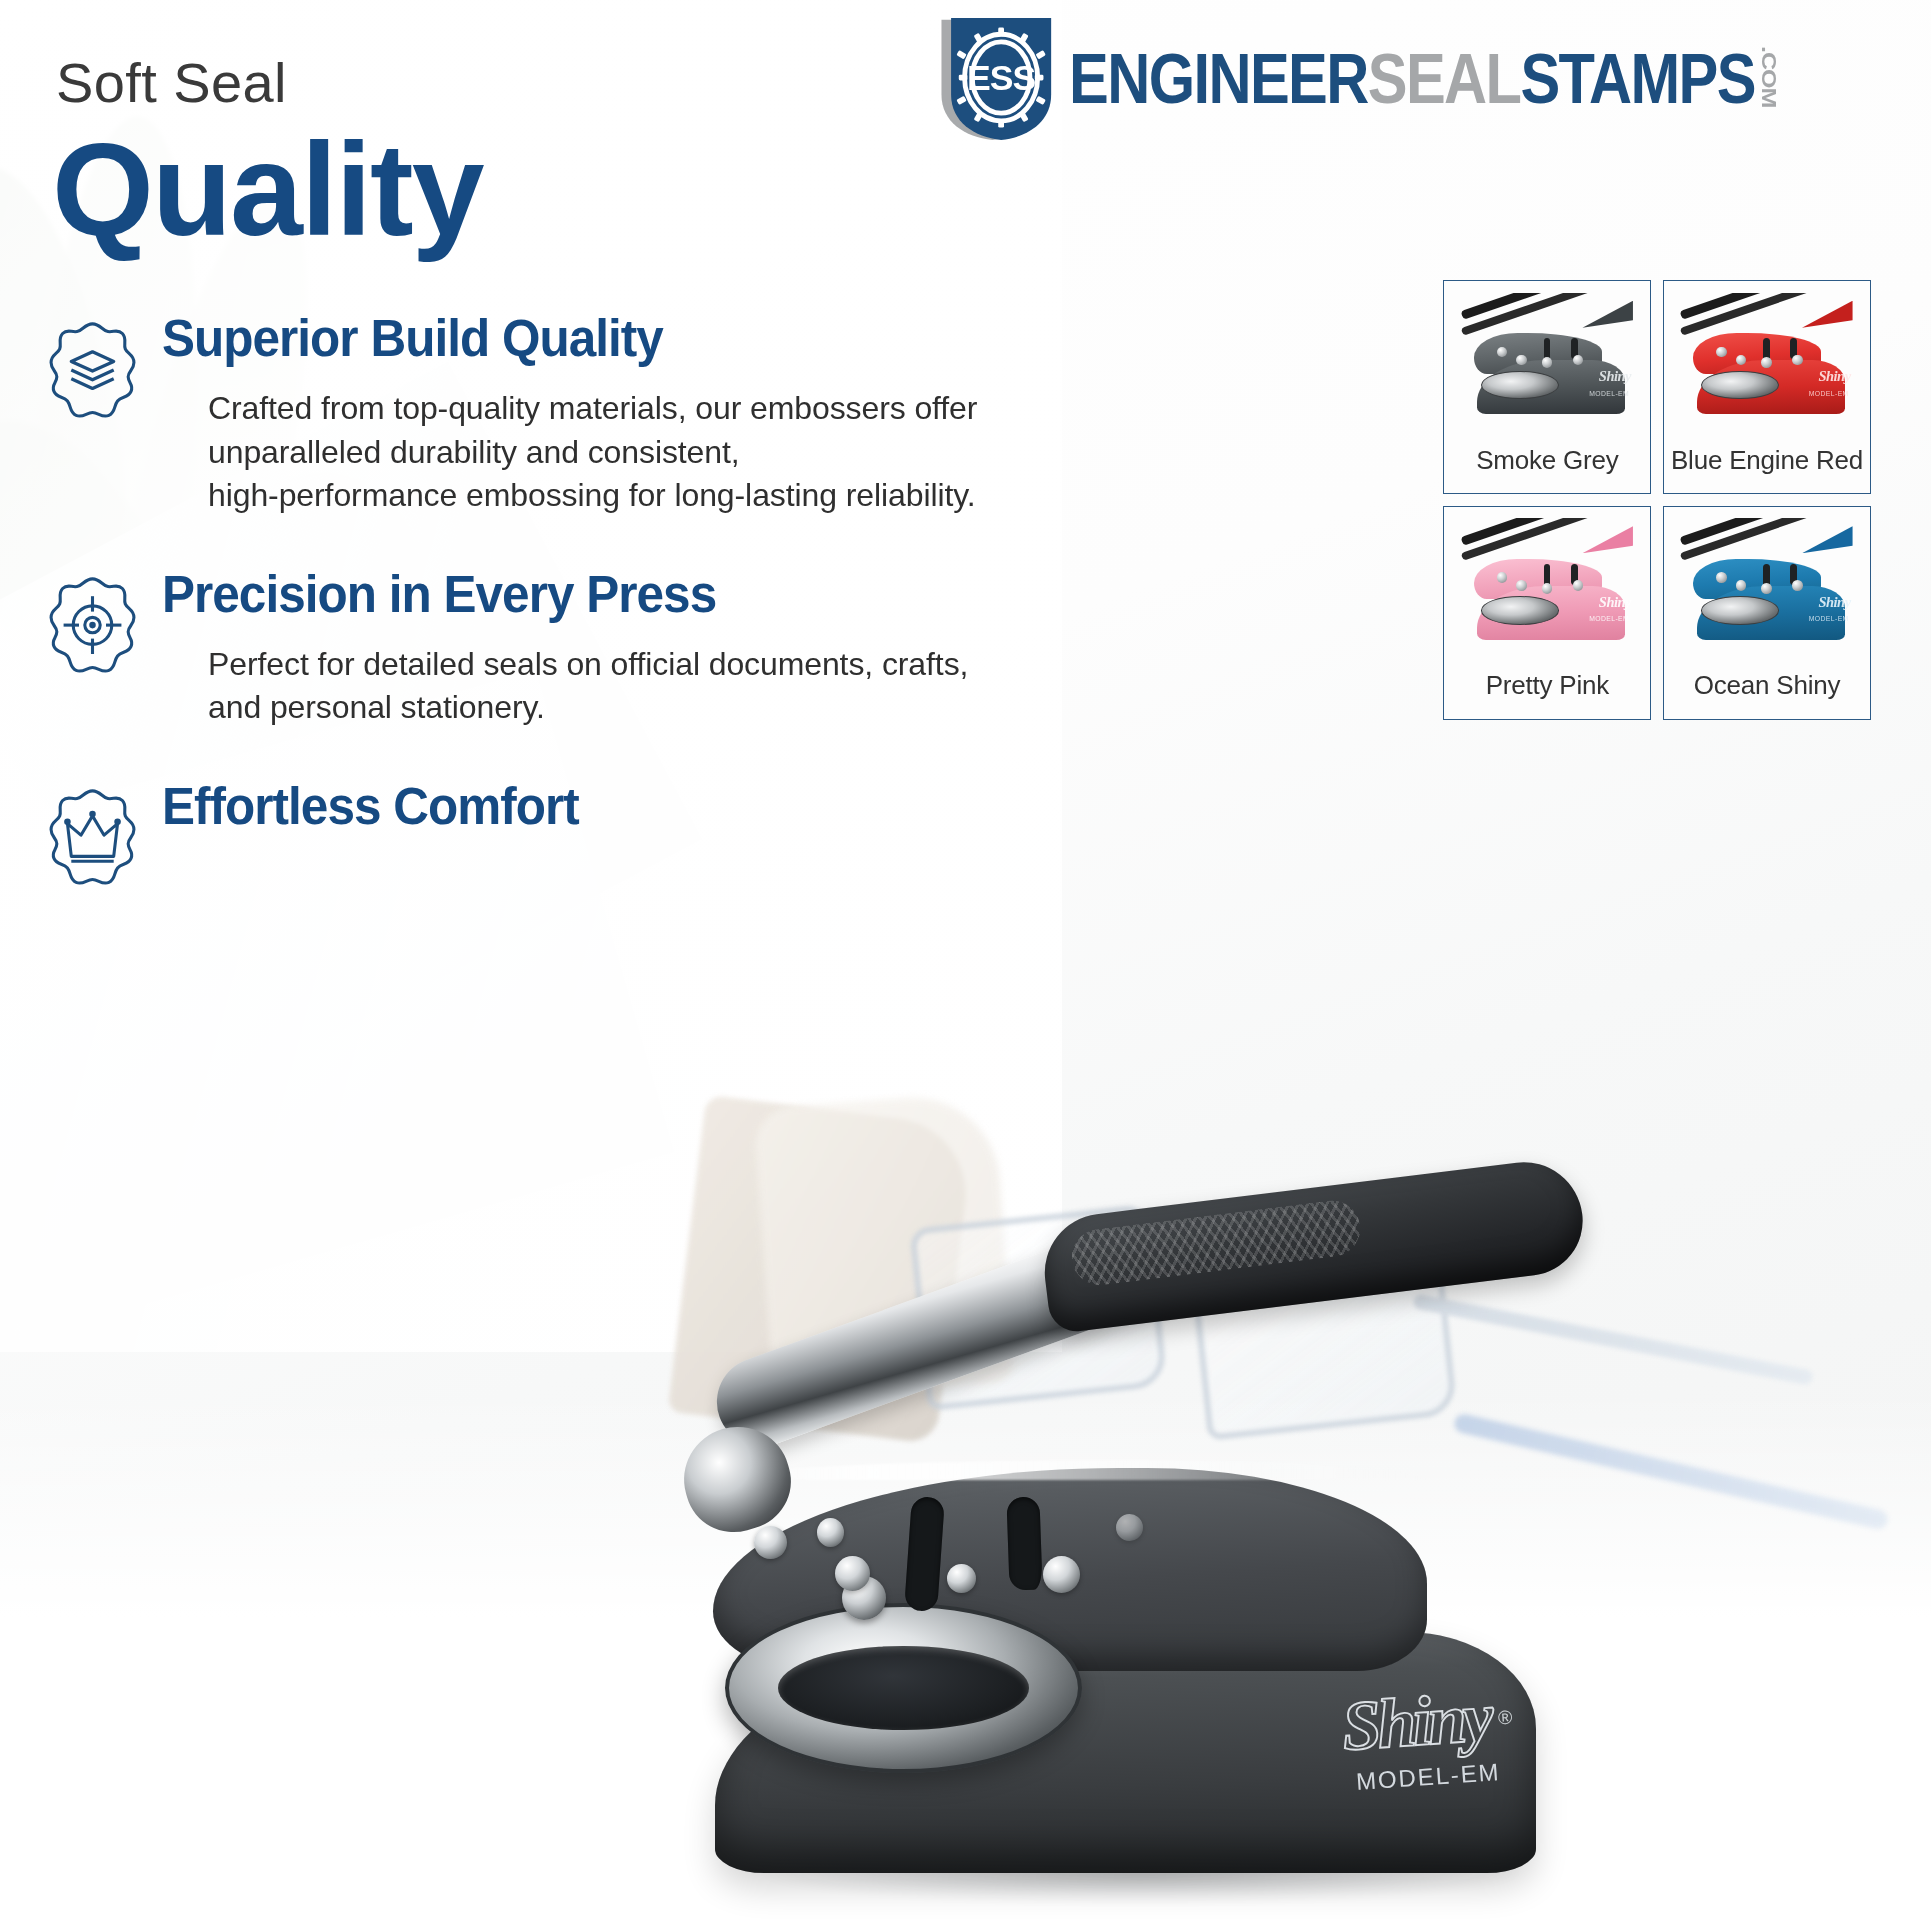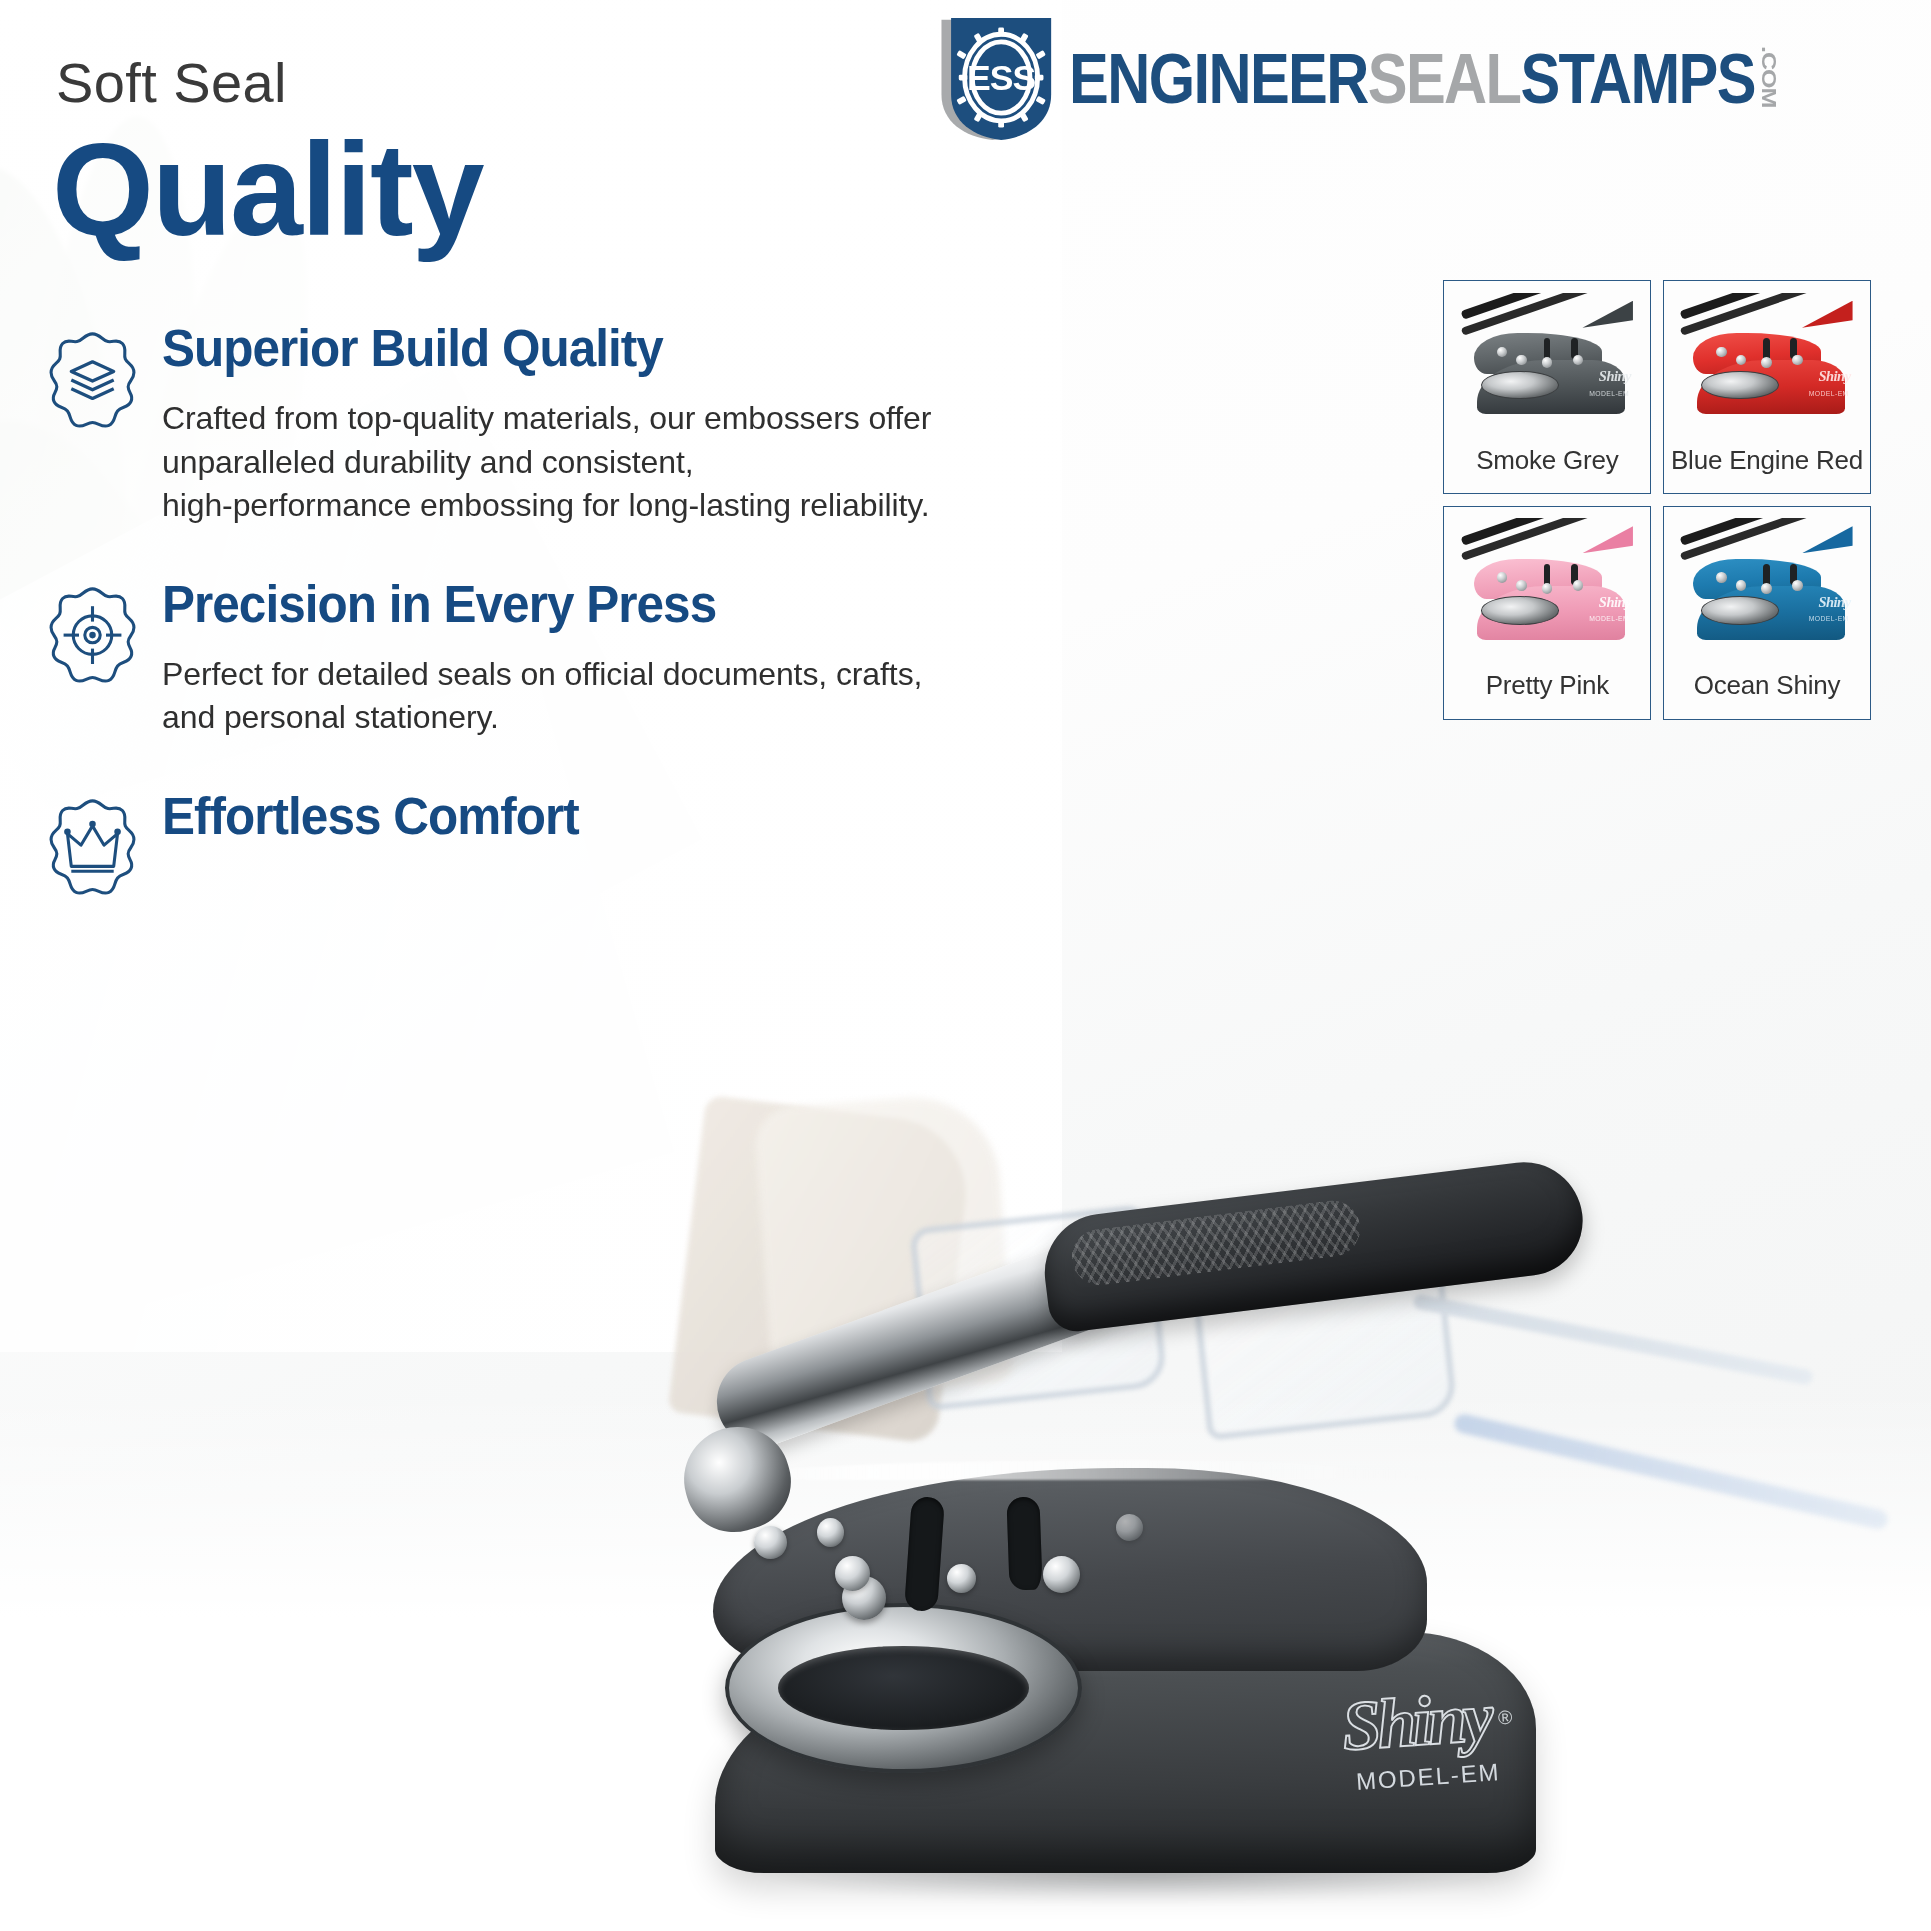--- a/index.html
+++ b/index.html
@@ -87,37 +87,37 @@
   .wm-a{ color:#1d4e7e; }
   .wm-b{ color:#a5a7a9; }
   .wm-c{ color:#1d4e7e; }
   .wm-dot{
     color:#a5a7a9; font-size:25px; font-weight:700;
     writing-mode:vertical-rl; letter-spacing:-1px;
     margin-left:5.8px; margin-bottom:3.9px;
   }
 
   
-  .features{ position:absolute; left:0; top:322px; width:1023px; }
+  .features{ position:absolute; left:0; top:312px; width:1023px; }
   .feature{ position:relative; padding-left:162px; margin-bottom:50px; }
   .feat-icon{
     position:absolute; left:46px; top:7.7px;
     width:93px; height:106px;
   }
   .feat-title{
     font-size:51px; font-weight:700; color:#164a82;
     letter-spacing:-1px; line-height:1.06;
     transform:scaleX(.97); transform-origin:left center;
   }
   .feat-desc{
     margin-top:21px;
     font-size:32px; font-weight:400; color:#2f2f2f;
     line-height:1.36; letter-spacing:-0.1px; max-width:850px;
   }
-  .feat-desc span{ display:block; }
+  .feat-desc span{ display:block;margin-left:46px; }
 
   
   .swatches{
     position:absolute; right:60px; top:280px;
     display:grid; grid-template-columns:208px 208px; gap:11.6px;
   }
   .swatch{
     border:1.9px solid #2c5a86; background:#fdfdfd;
     display:flex; flex-direction:column; align-items:center;
     padding:11.6px 5.8px 0;

